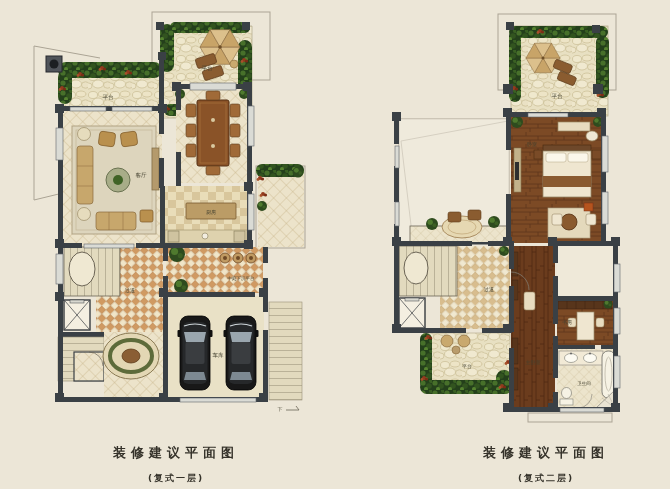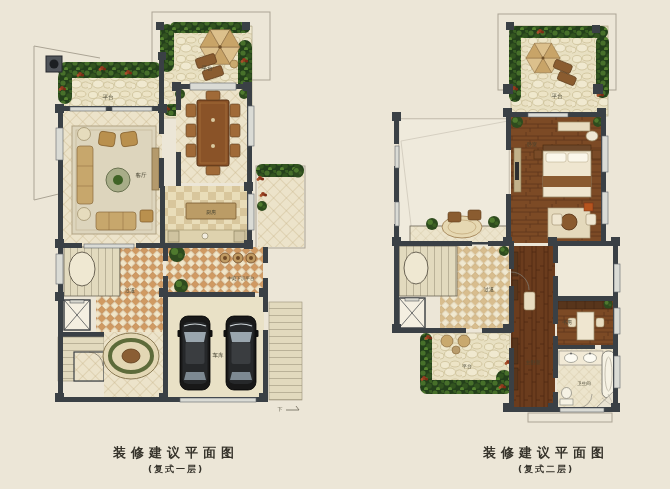--- a/index.html
+++ b/index.html
@@ -8,21 +8,21 @@
   .canvas{position:relative;width:670px;height:489px;background:var(--c-bg,#ece6d7);}
   svg{position:absolute;left:0;top:0;}
   .wall{fill:var(--c-wall,#3a4045);}
   .col{fill:var(--c-wall,#3a4045);}
   .win{fill:#dadbd5;stroke:#60646a;stroke-width:0.6;}
   .thin{stroke:#aba495;fill:none;stroke-width:1;}
   .lbl{font-family:"DejaVu Sans",sans-serif;fill:var(--c-label,#43402f);}
   .caption-block{position:absolute;top:444px;width:270px;text-align:center;
        color:var(--c-caption,#35322a);font-weight:bold;}
   .cap-main{font-size:13px;letter-spacing:5px;}
-  .cap-sub{font-size:9px;letter-spacing:2px;margin-top:1px;}
+  .cap-sub{font-size:9px;letter-spacing:2px;margin-top:10px;}
 </style>
 </head>
 <body>
 
 <div class="canvas">
 <svg width="670" height="489" viewBox="0 0 670 489">
   <defs>
     <pattern id="latC" width="9" height="9" patternUnits="userSpaceOnUse" patternTransform="rotate(45)">
       <rect width="9" height="9" fill="#ece3ca"></rect>
       <path d="M0 0H9M0 0V9" stroke="#c9b68c" stroke-width="0.8"></path>

